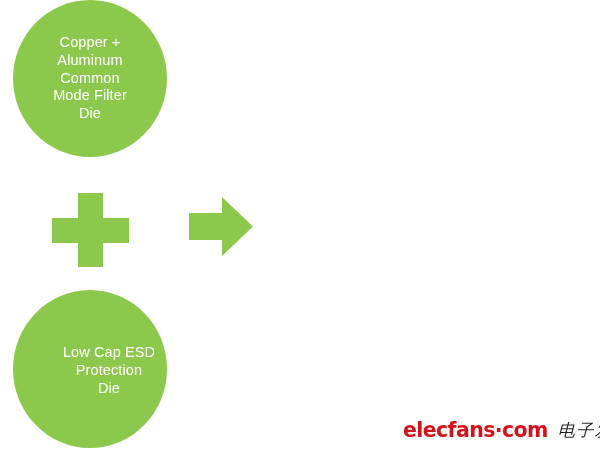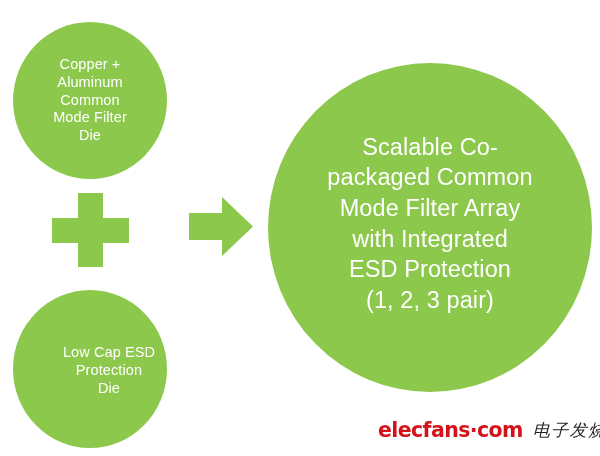--- a/index.html
+++ b/index.html
@@ -33,21 +33,21 @@
   .circle-text {
     color: #ffffff;
     text-align: center;
     line-height: 1.24;
     white-space: pre-line;
     letter-spacing: 0.1px;
   }
 
   #circle-top {
     left: 13px;
-    top: 22px;
+    top: 0;
     width: 154px;
     height: 157px;
   }
   #circle-top .circle-text {
     font-size: 14.5px;
     padding: 0 10px;
   }
 
   #circle-bottom {
     left: 13px;
@@ -122,20 +122,21 @@
     align-items: center;
     gap: 10px;
   }
   #watermark-latin {
     color: #D4121A;
     font-family: "DejaVu Sans", sans-serif;
     font-size: 20.5px;
     font-weight: bold;
     letter-spacing: -0.6px;
     white-space: nowrap;
+    margin-left: 25px;
   }
   #watermark-cn {
     color: #231f20;
     font-family: "DejaVu Sans", sans-serif;
     font-size: 17px;
     font-style: italic;
     letter-spacing: 1.5px;
     white-space: nowrap;
   }
 </style>
@@ -160,27 +161,19 @@
   <div class="circle" id="circle-bottom">
     <div class="circle-text">Low Cap ESD
 Protection
 Die</div>
   </div>
 
   <svg id="arrow-right" viewBox="0 0 64 59">
     <path d="M0 16 L33 16 L33 0 L64 29.5 L33 59 L33 43 L0 43 Z" fill="#8CC84B"></path>
   </svg>
 
-  <div class="circle" id="circle-result">
-    <div class="circle-text">Scalable      Co-
-packaged Common
-Mode Filter Array
-with Integrated
-ESD Protection
-(1, 2, 3 pair)</div>
-  </div>
 
   <div id="watermark">
     <span id="watermark-latin">elecfans·com</span>
     <span id="watermark-cn">电子发烧友</span>
   </div>
 
 </div>
 
 </body></html>

